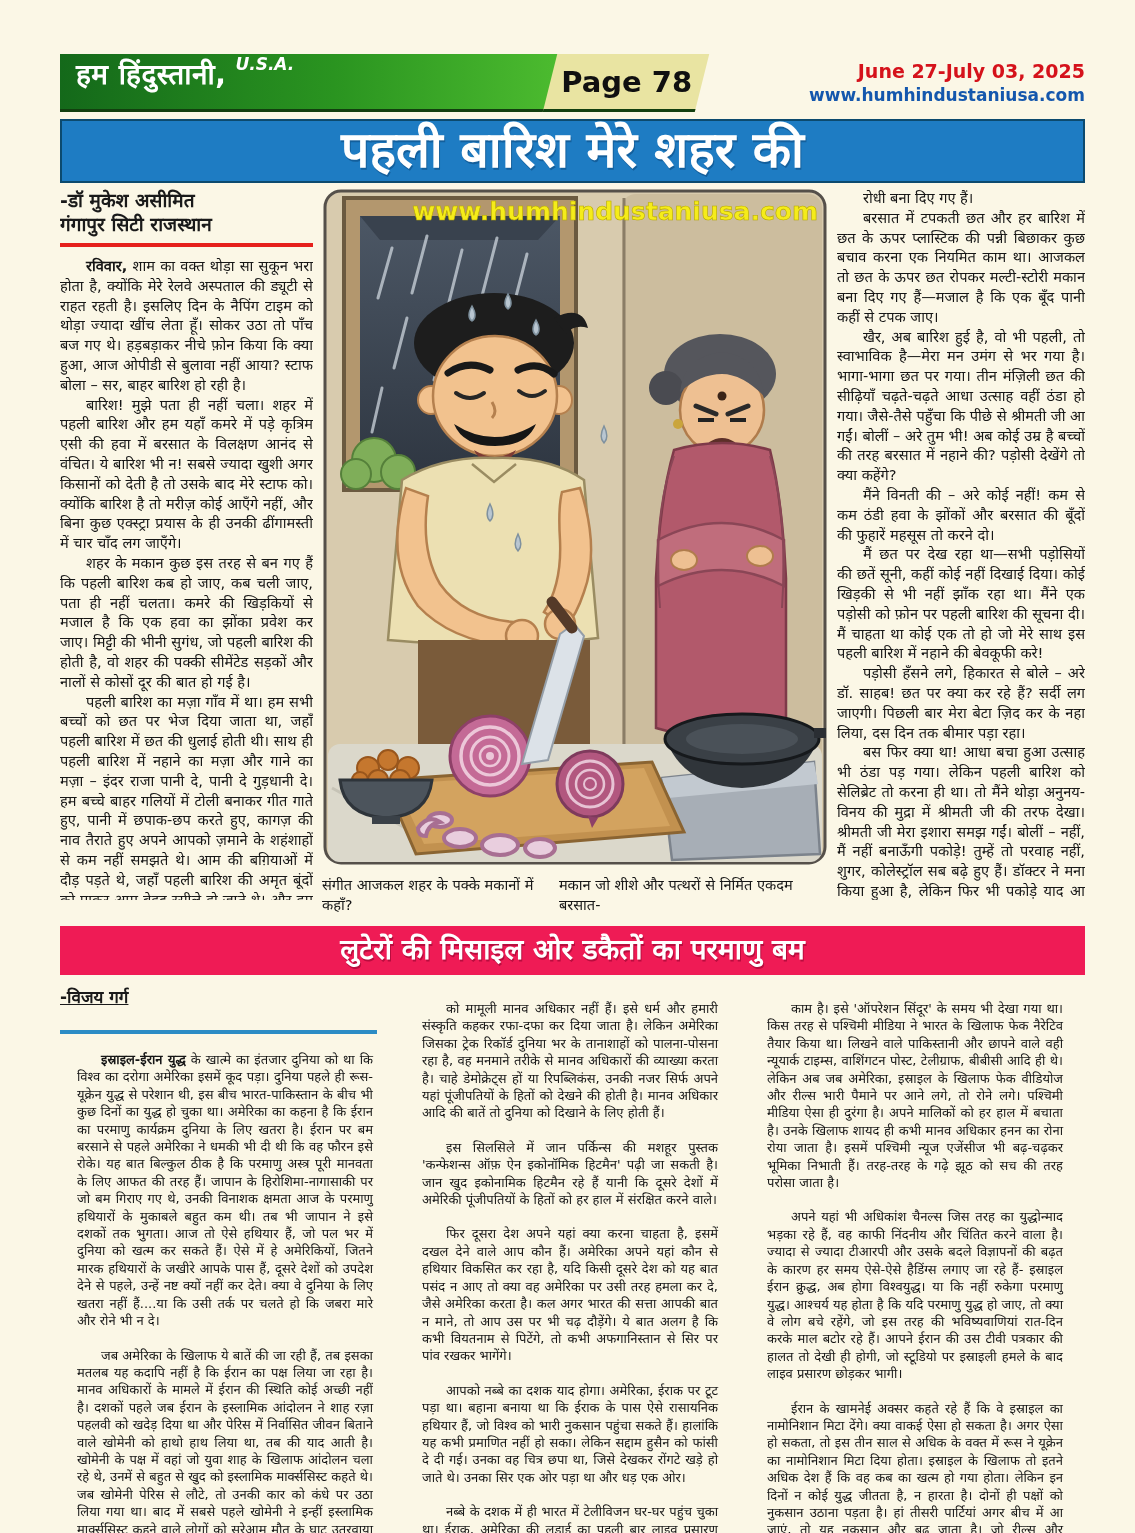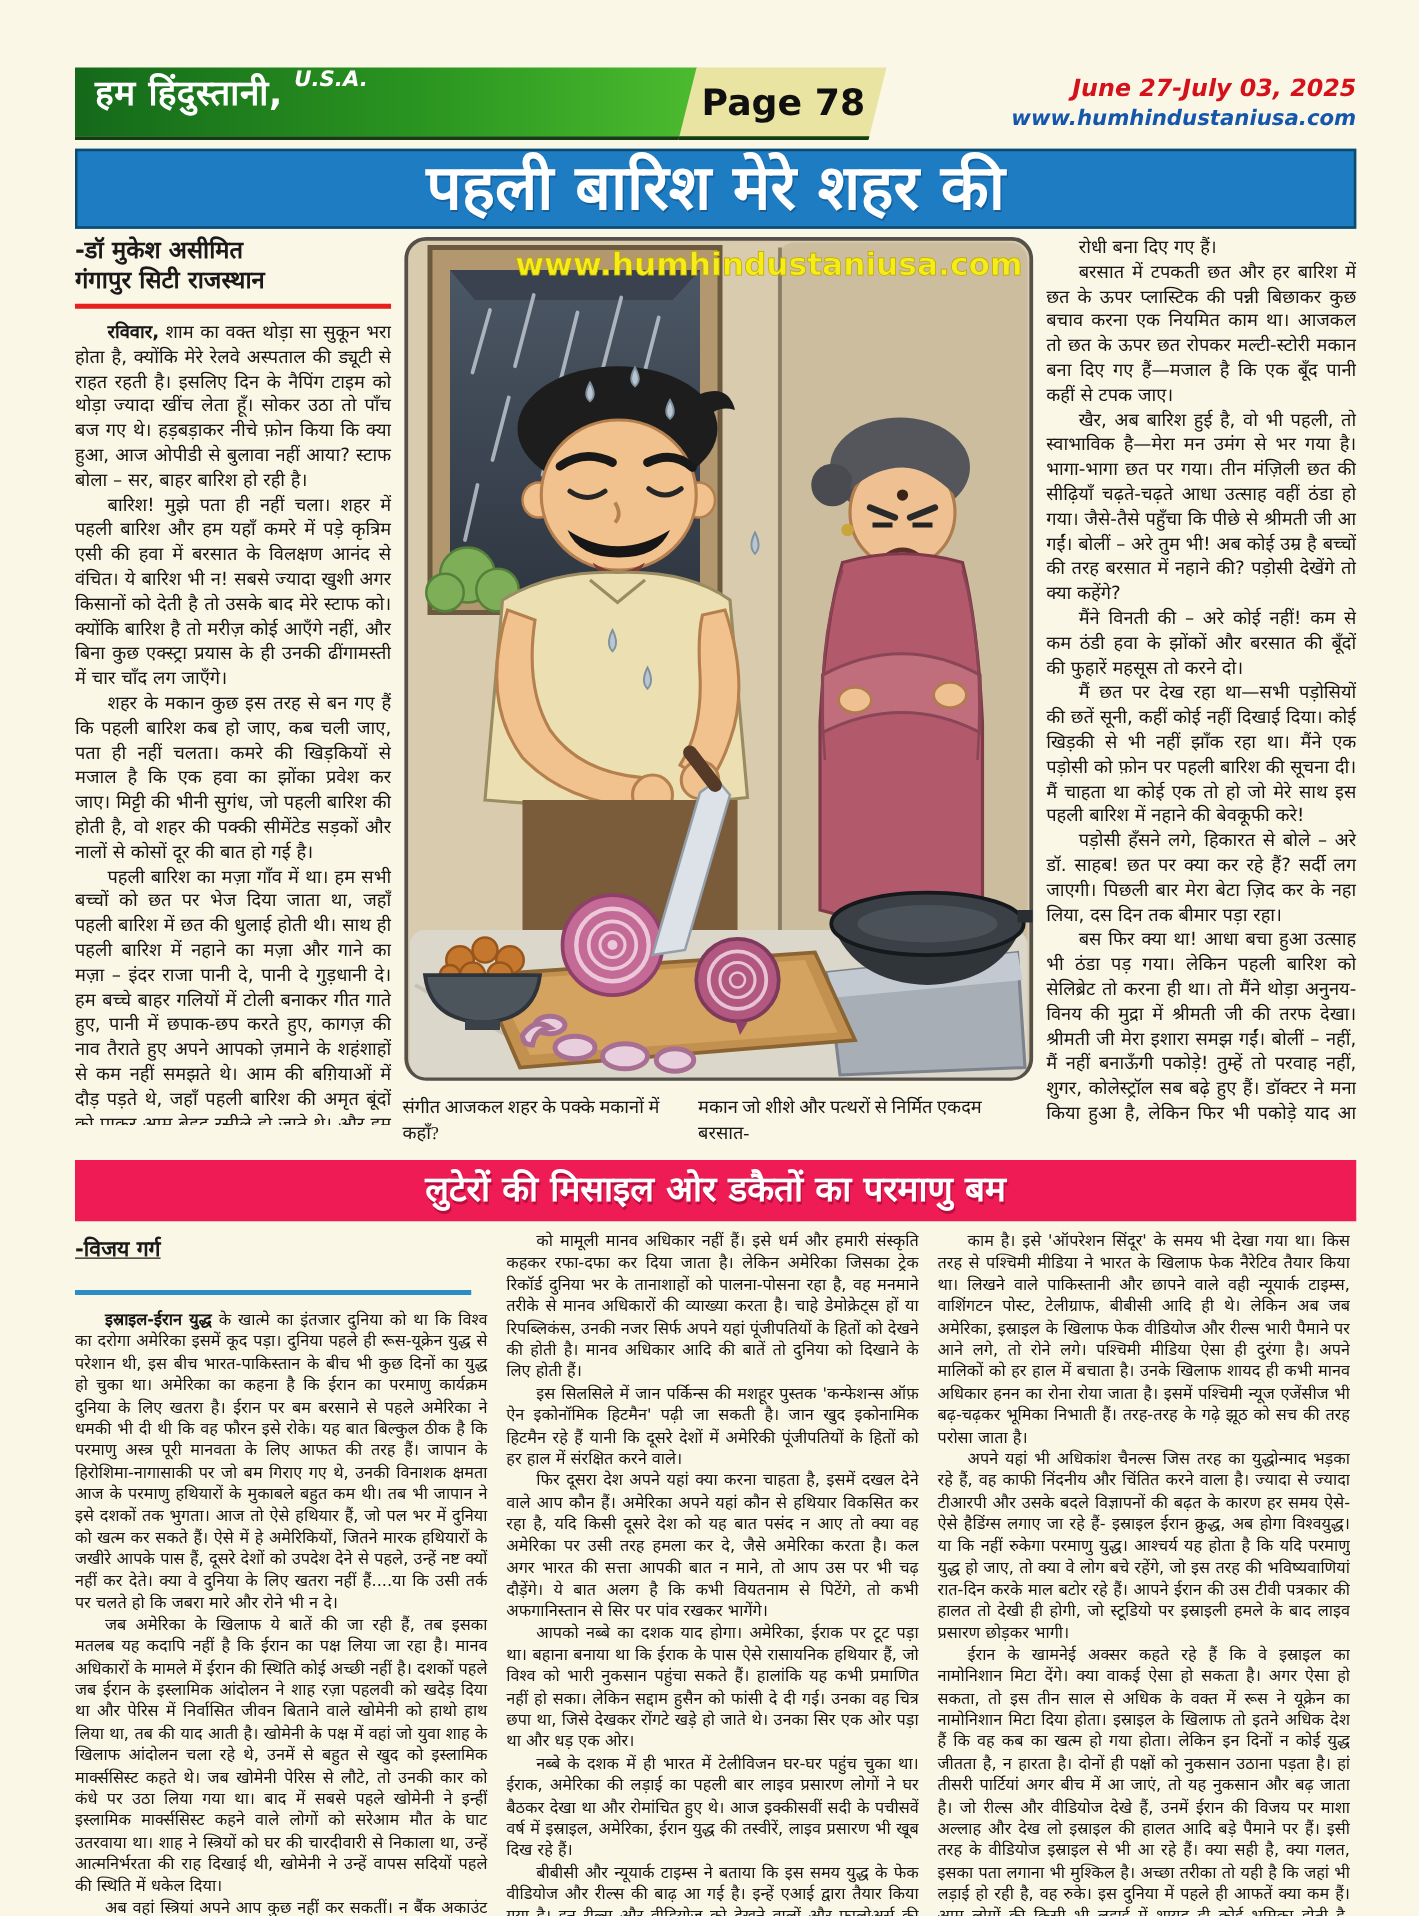--- a/index.html
+++ b/index.html
@@ -17,49 +17,49 @@
     background:linear-gradient(90deg,#14691a 0%,#2a9420 55%,#4cbb2f 100%);
     border-bottom:3px solid #123f0f;
   }
   .brand{color:#fff;font-size:28px;font-weight:bold;letter-spacing:.5px;}
   .brand-usa{color:#fff;font-size:17px;font-weight:bold;font-style:italic;margin-left:9px;}
   .page-badge{
     width:152px;margin-left:-8px;background:#e9e4a2;border-bottom:3px solid #123f0f;
     transform:skewX(-14deg);display:flex;align-items:center;justify-content:center;
   }
   .page-badge > span{transform:skewX(14deg);font-size:29px;font-weight:bold;color:#101010;}
-  .issue{margin-left:auto;text-align:right;line-height:1.3;padding-top:5px;font-style:italic;}
+  .issue{margin-left:auto;text-align:right;line-height:1.3;padding-top:5px;}
   .issue-date{color:#d5121b;font-weight:bold;font-size:19px;}
   .issue-url{color:#1457ad;font-weight:bold;font-size:17px;}
 
   
   .headline1{
     margin-top:7px;background:#1e7cc3;border:2px solid #0c4a6e;
     color:#fff;text-align:center;font-weight:bold;font-size:50px;line-height:58px;height:60px;
     text-shadow:1px 2px 0 #135f9c;
   }
   .article1{display:flex;gap:9px;margin-top:5px;}
   .a1col{width:257px;max-height:712px;overflow:hidden;}
   .a1col.right{width:252px;}
   .a1col p, .caption-row, .a2col p{color:#161616;}
   .a1col p{margin:0;text-indent:26px;text-align:justify;font-size:14.6px;line-height:19.8px;}
   .byline1 div{font-weight:bold;font-size:19px;line-height:24px;}
   .rule-red{height:4px;background:#e6201c;margin:7px 0 9px;}
   .cartoon-wrap{width:506px;}
-  .caption-row{display:flex;justify-content:space-between;font-size:14.6px;padding-top:4px;font-family:Liberation Serif, serif;}
+  .caption-row{display:flex;justify-content:space-between;font-size:14.6px;padding-top:4px;}
 
   
   .headline2{
     margin-top:12px;background:#ef1b55;color:#fff;text-align:center;
     font-weight:bold;font-size:28px;line-height:47px;height:49px;
     text-shadow:1px 2px 0 #b80d3e;
   }
   .article2{display:flex;gap:15px;margin-top:8px;}
   .a2col{width:330px;max-height:580px;overflow:hidden;}
-  .a2col p{margin:0;text-indent:24px;text-align:justify;font-size:13px;line-height:17.4px;}
+  .a2col p{margin:17px;text-indent:24px;text-align:justify;font-size:13px;line-height:17.4px;}
   .byline2{font-weight:bold;font-size:17px;margin-top:2px;text-decoration:underline;}
   .rule-blue{height:4px;background:#2c8cc5;width:96%;margin:22px 0 12px;}
 </style>
 </head>
 <body>
 
 <div class="page">
 
   <div class="masthead">
     <div class="brand-strip">

